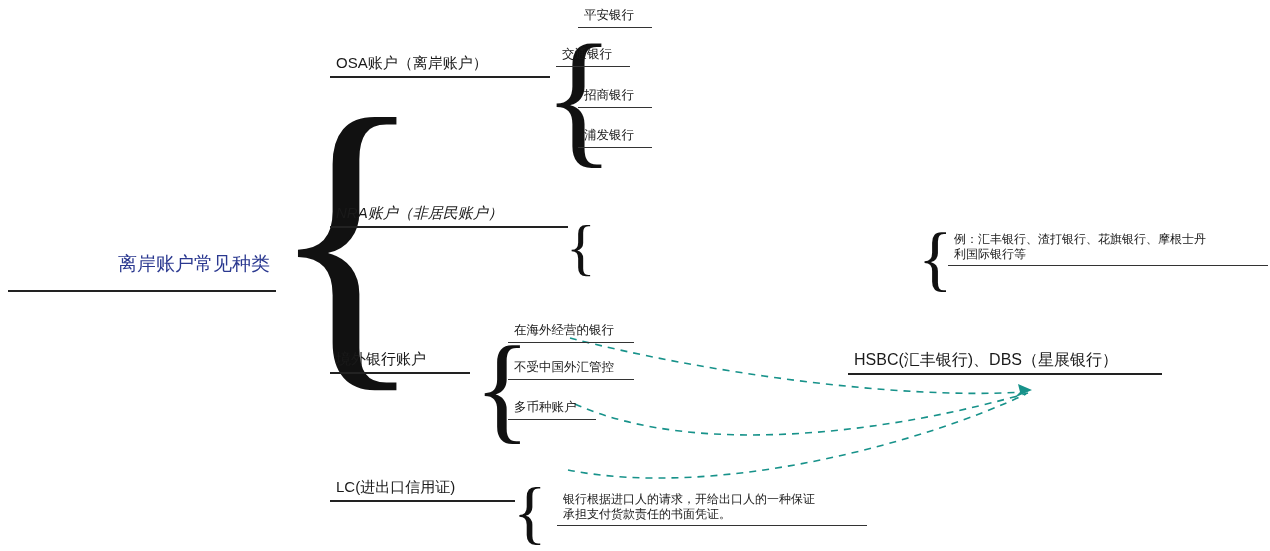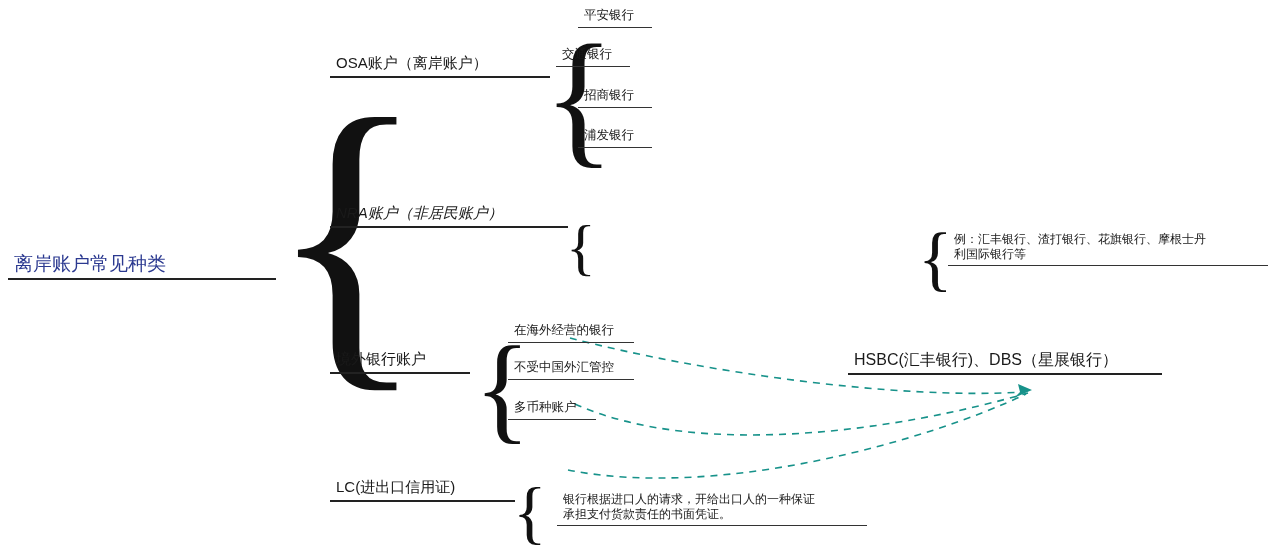--- a/index.html
+++ b/index.html
@@ -42,22 +42,22 @@
 
   
   .root {
     left: 8px;
     top: 252px;
     width: 268px;
   }
   .root .label {
     color: #2b3990;
     font-size: 19px;
-    text-align: left;
-    padding-bottom: 2px;
+    text-align: right;
+    padding-bottom: 14px;
   }
   .root .rule {
     width: 268px;
   }
 
   
   .l1 .label { font-size: 15px; }
   .l1 .rule  { }
 
   

